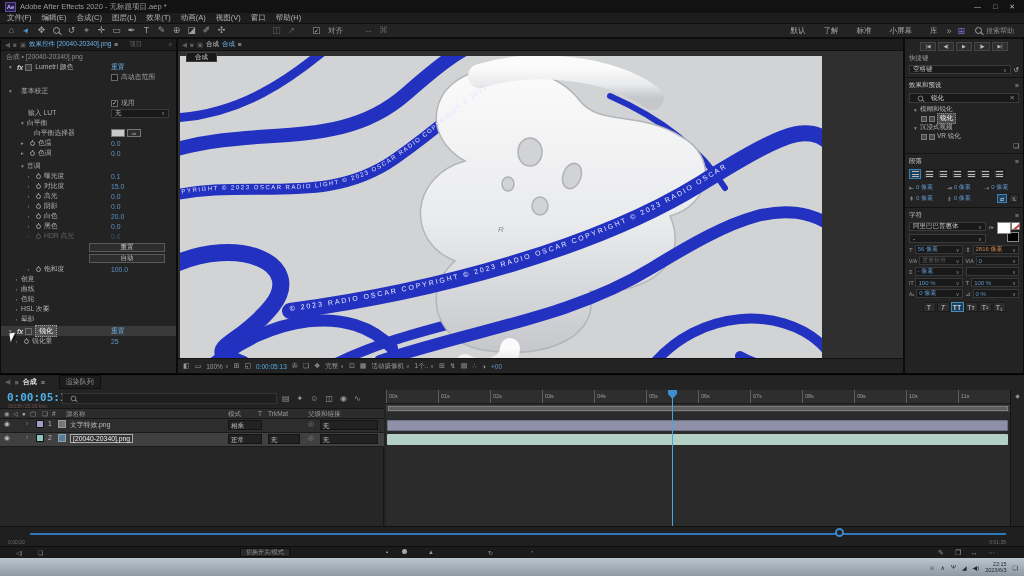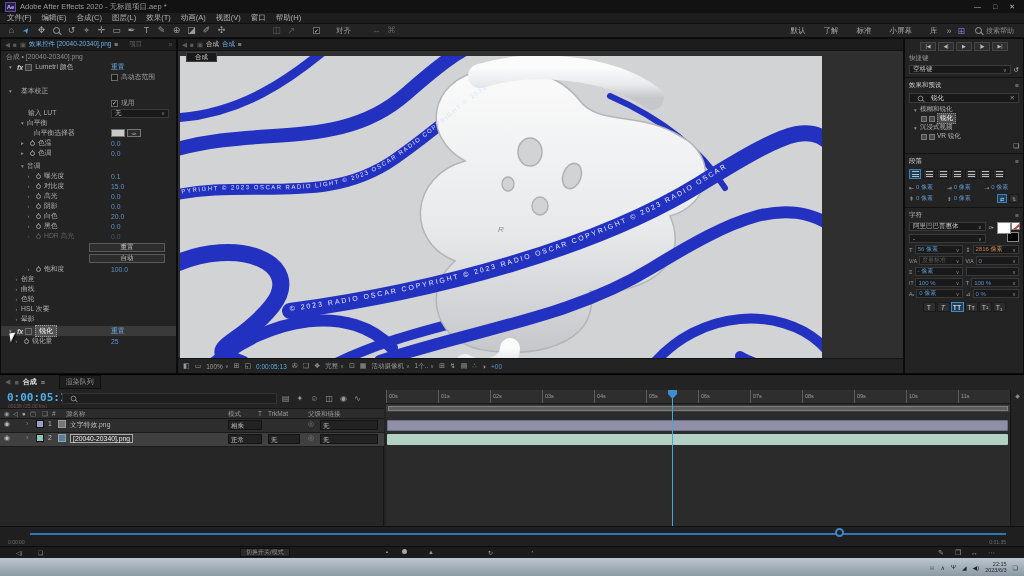--- a/index.html
+++ b/index.html
@@ -153,21 +153,21 @@
   <span class="tool">✎</span>
   <span class="tool">⊕</span>
   <span class="tool">◪</span>
   <span class="tool">✐</span>
   <span class="tool">✣</span>
   <span style="width:40px"></span>
   <span class="tool dim">◫</span>
   <span class="tool dim">↗</span>
   <span style="width:14px"></span>
   <span class="cb">✓</span>
-  <span style="font-size:7.5px;margin-left:16px">对齐</span>
+  <span style="font-size:7.5px;margin-left:8px">对齐</span>
   <span style="width:18px"></span>
   <span class="tool dim">↔</span>
   <span class="tool dim">⌘</span>
   <span style="margin-left:auto"></span>
   <span class="ws">默认</span>
   <span class="ws">了解</span>
   <span class="ws">标准</span>
   <span class="ws">小屏幕</span>
   <span class="ws">库</span>
   <span>»</span>

